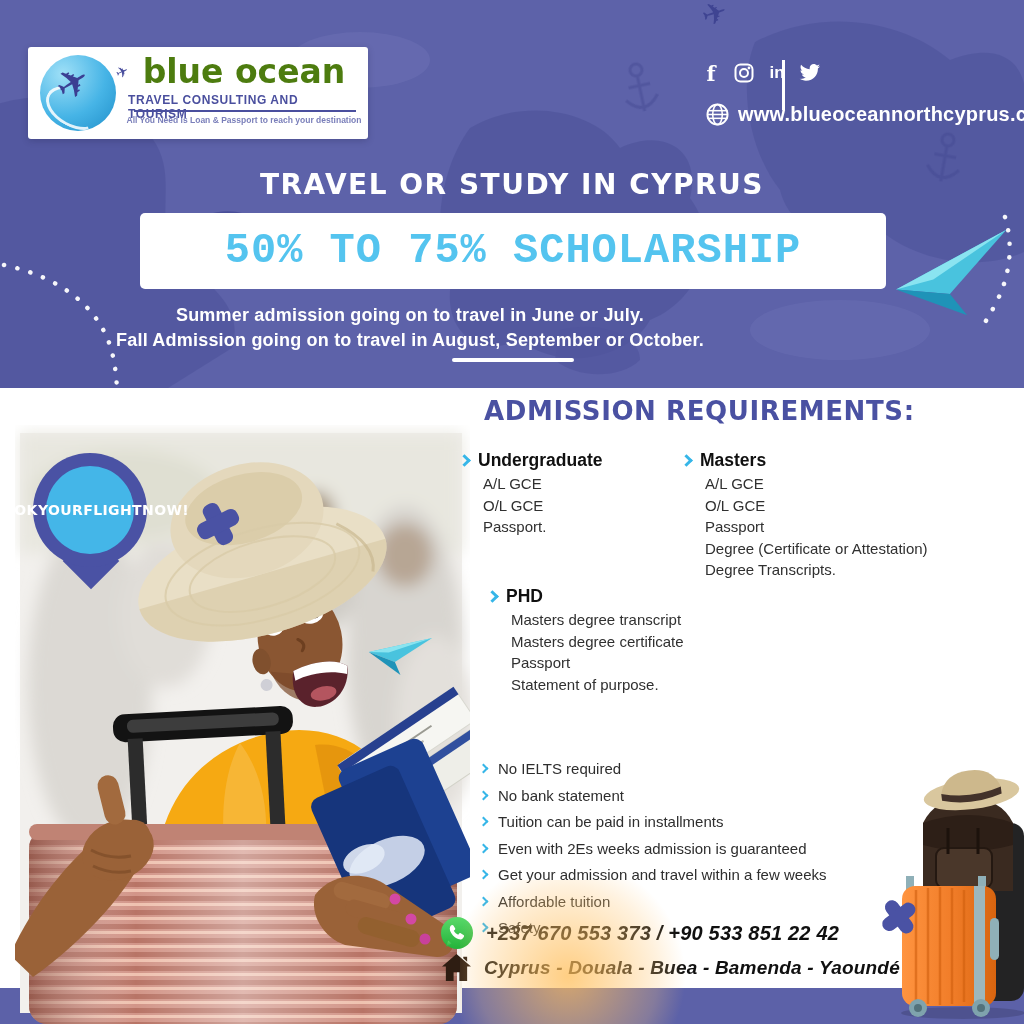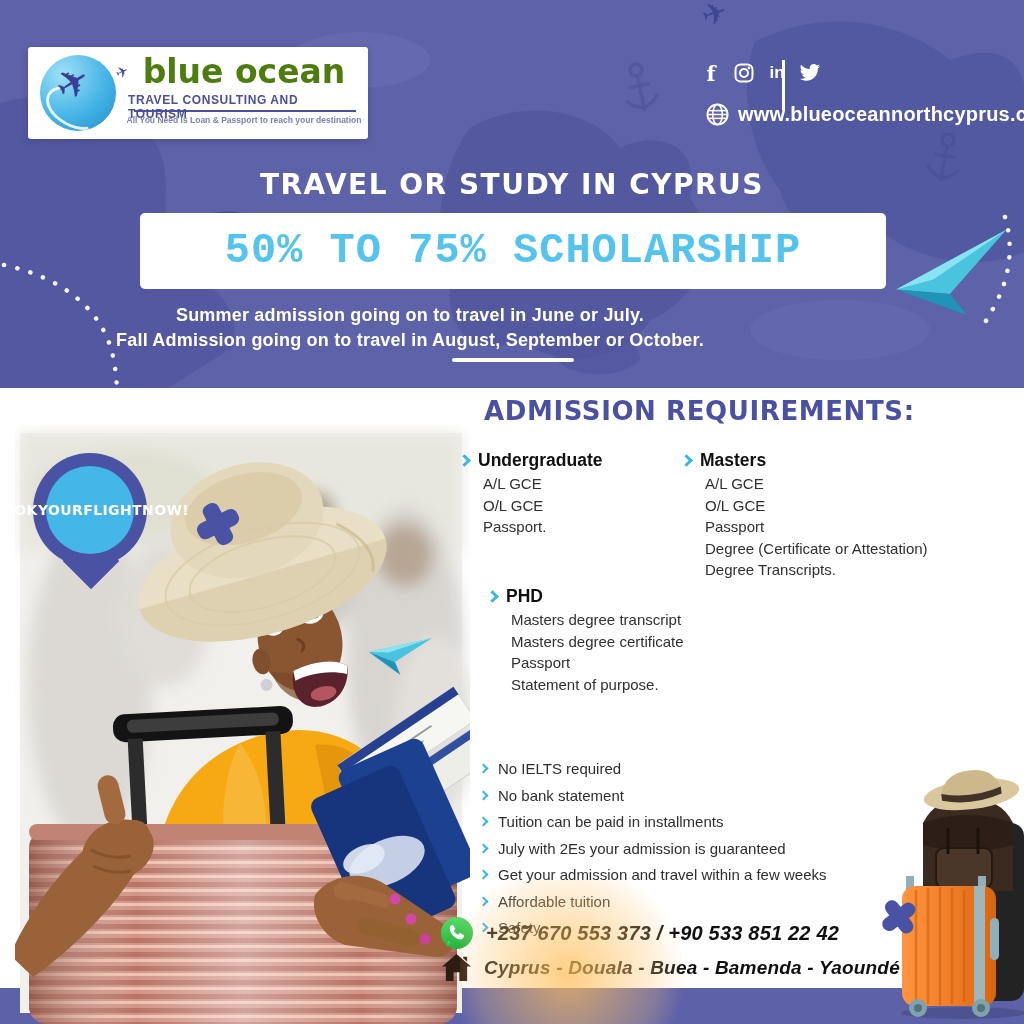--- a/index.html
+++ b/index.html
@@ -393,21 +393,21 @@
         <span class="benefit-text">No bank statement</span>
       </div>
 
       <div class="benefit-row">
         <span class="chev chev-s"></span>
         <span class="benefit-text">Tuition can be paid in installments</span>
       </div>
 
       <div class="benefit-row">
         <span class="chev chev-s"></span>
-        <span class="benefit-text">July with 2Es your admission is guaranteed</span>
+        <span class="benefit-text">Even with 2Es weeks admission is guaranteed</span>
       </div>
 
       <div class="benefit-row">
         <span class="chev chev-s"></span>
         <span class="benefit-text">Get your admission and travel within a few weeks</span>
       </div>
 
       <div class="benefit-row">
         <span class="chev chev-s"></span>
         <span class="benefit-text">Affordable tuition</span>

